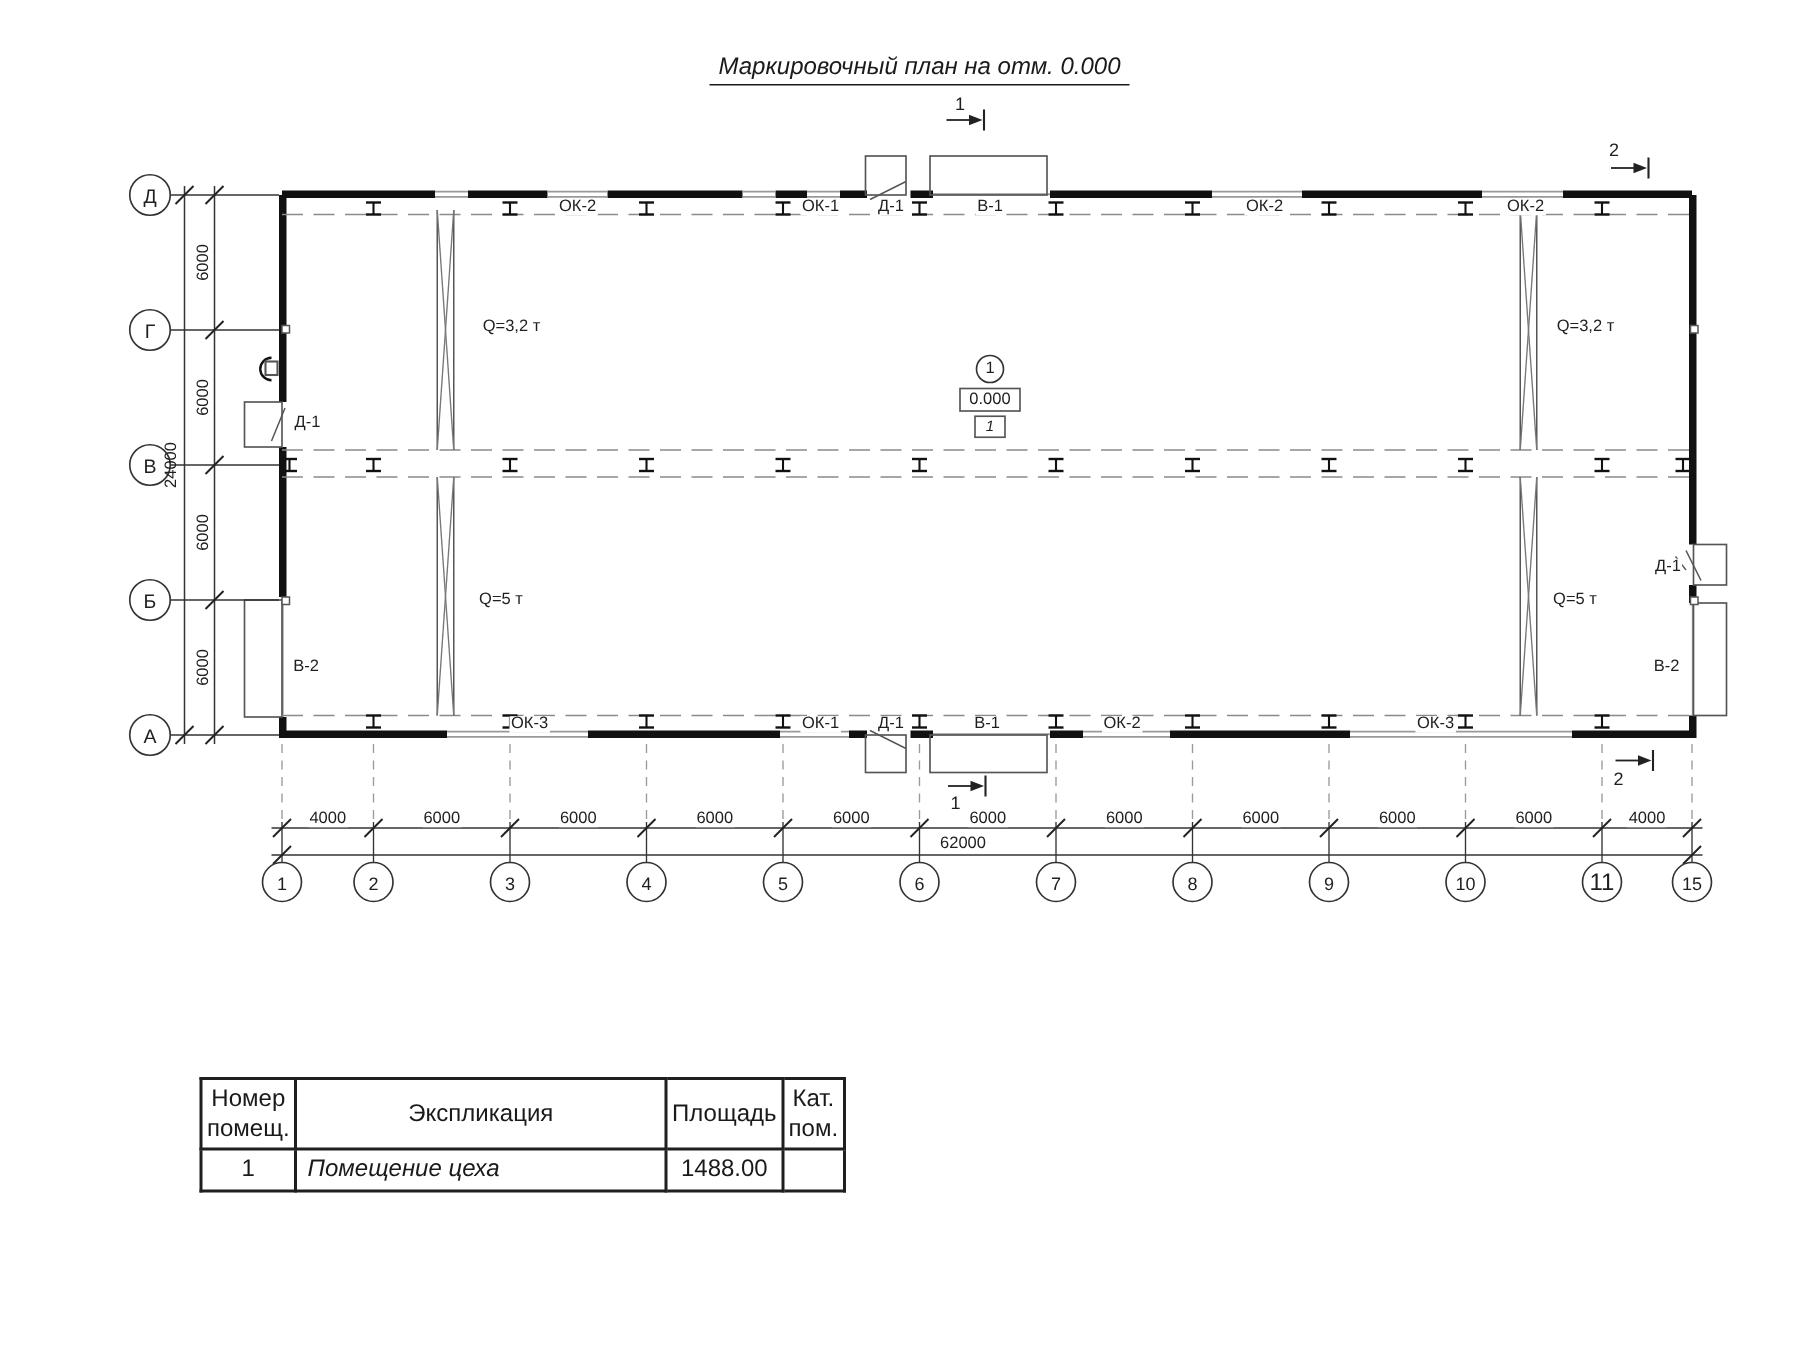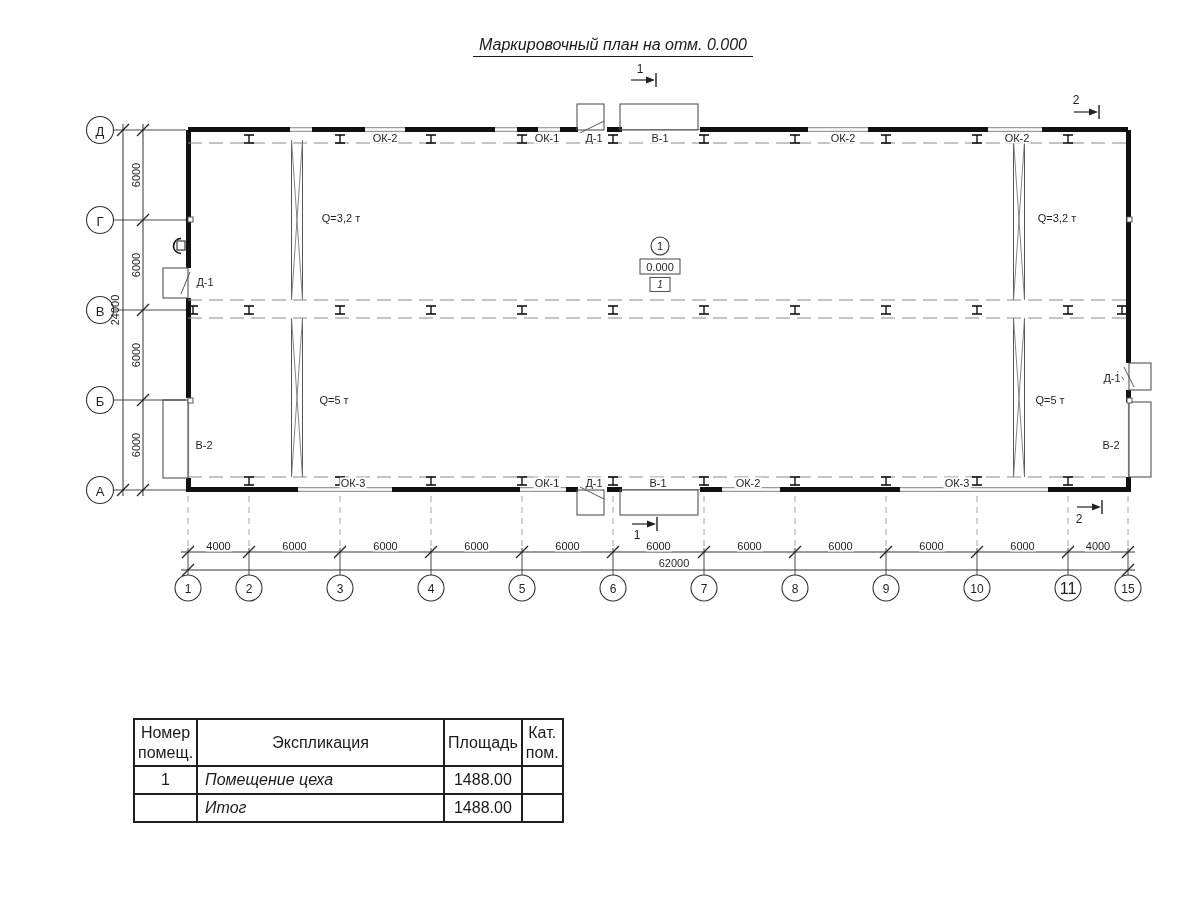--- a/index.html
+++ b/index.html
@@ -330,21 +330,21 @@
       <div class="lbl" style="left: 294.5px; top: 546px;">6000</div>
       <div class="lbl" style="left: 385.5px; top: 546px;">6000</div>
       <div class="lbl" style="left: 476.5px; top: 546px;">6000</div>
       <div class="lbl" style="left: 567.5px; top: 546px;">6000</div>
       <div class="lbl" style="left: 658.5px; top: 546px;">6000</div>
       <div class="lbl" style="left: 749.5px; top: 546px;">6000</div>
       <div class="lbl" style="left: 840.5px; top: 546px;">6000</div>
       <div class="lbl" style="left: 931.5px; top: 546px;">6000</div>
       <div class="lbl" style="left: 1022.5px; top: 546px;">6000</div>
       <div class="lbl" style="left: 1098px; top: 546px;">4000</div>
-      <div class="lbl" style="left: 674px; top: 563px;">62000</div>
+      <div class="lbl" style="left: 642px; top: 563px;">62000</div>
       <div class="lbl nobg" style="left: 188px; top: 589px; font-size: 12px;">1</div>
       <div class="lbl nobg" style="left: 249px; top: 589px; font-size: 12px;">2</div>
       <div class="lbl nobg" style="left: 340px; top: 589px; font-size: 12px;">3</div>
       <div class="lbl nobg" style="left: 431px; top: 589px; font-size: 12px;">4</div>
       <div class="lbl nobg" style="left: 522px; top: 589px; font-size: 12px;">5</div>
       <div class="lbl nobg" style="left: 613px; top: 589px; font-size: 12px;">6</div>
       <div class="lbl nobg" style="left: 704px; top: 589px; font-size: 12px;">7</div>
       <div class="lbl nobg" style="left: 795px; top: 589px; font-size: 12px;">8</div>
       <div class="lbl nobg" style="left: 886px; top: 589px; font-size: 12px;">9</div>
       <div class="lbl nobg" style="left: 977px; top: 589px; font-size: 12px;">10</div>
@@ -375,21 +375,15 @@
       <th>Экспликация</th>
       <th>Площадь</th>
       <th>Кат. пом.</th>
     </tr>
     <tr class="row">
       <td class="cc">1</td>
       <td class="cl">Помещение цеха</td>
       <td class="cc">1488.00</td>
       <td class="cc"></td>
     </tr>
-    <tr class="row">
-      <td class="cc"></td>
-      <td class="cl">Итог</td>
-      <td class="cc">1488.00</td>
-      <td class="cc"></td>
-    </tr>
   </tbody>
     </table>
 </div>
 
 </body></html>

